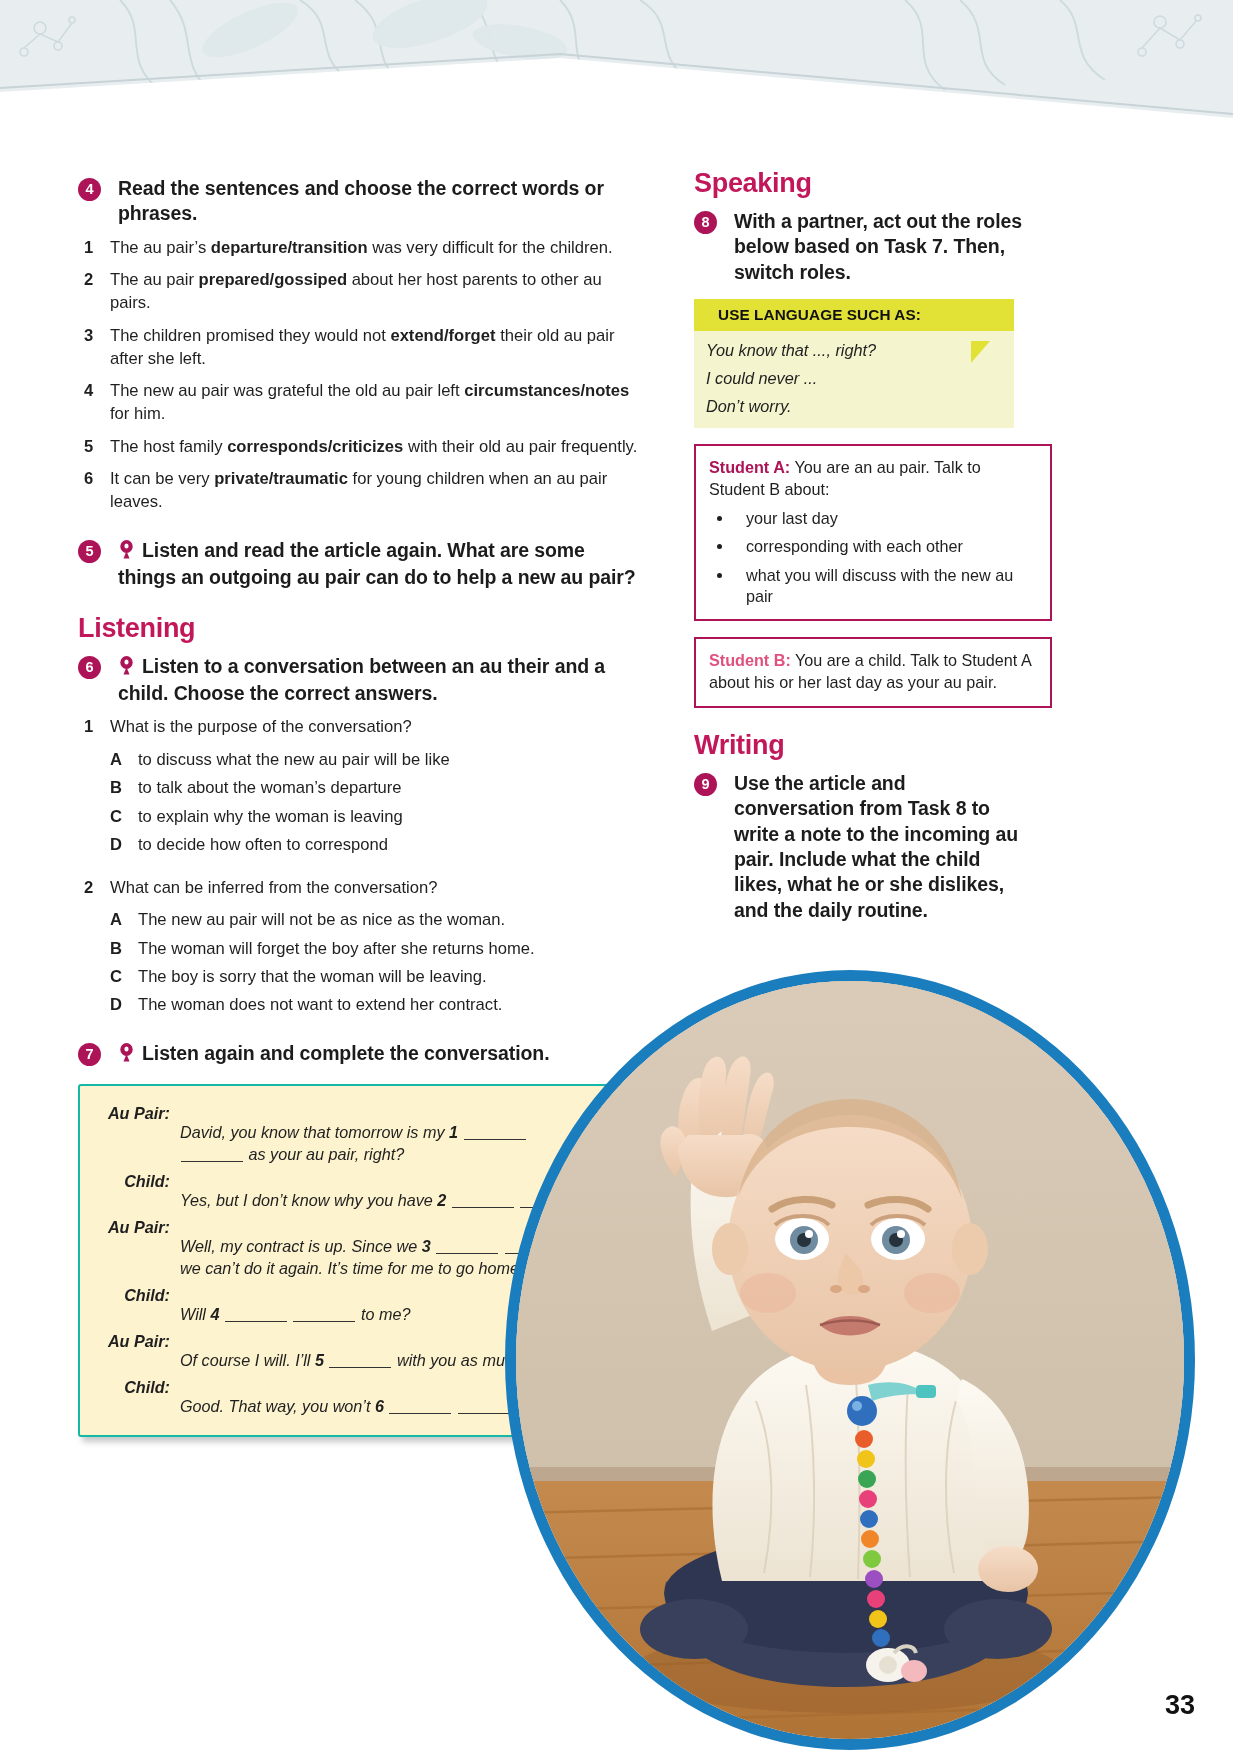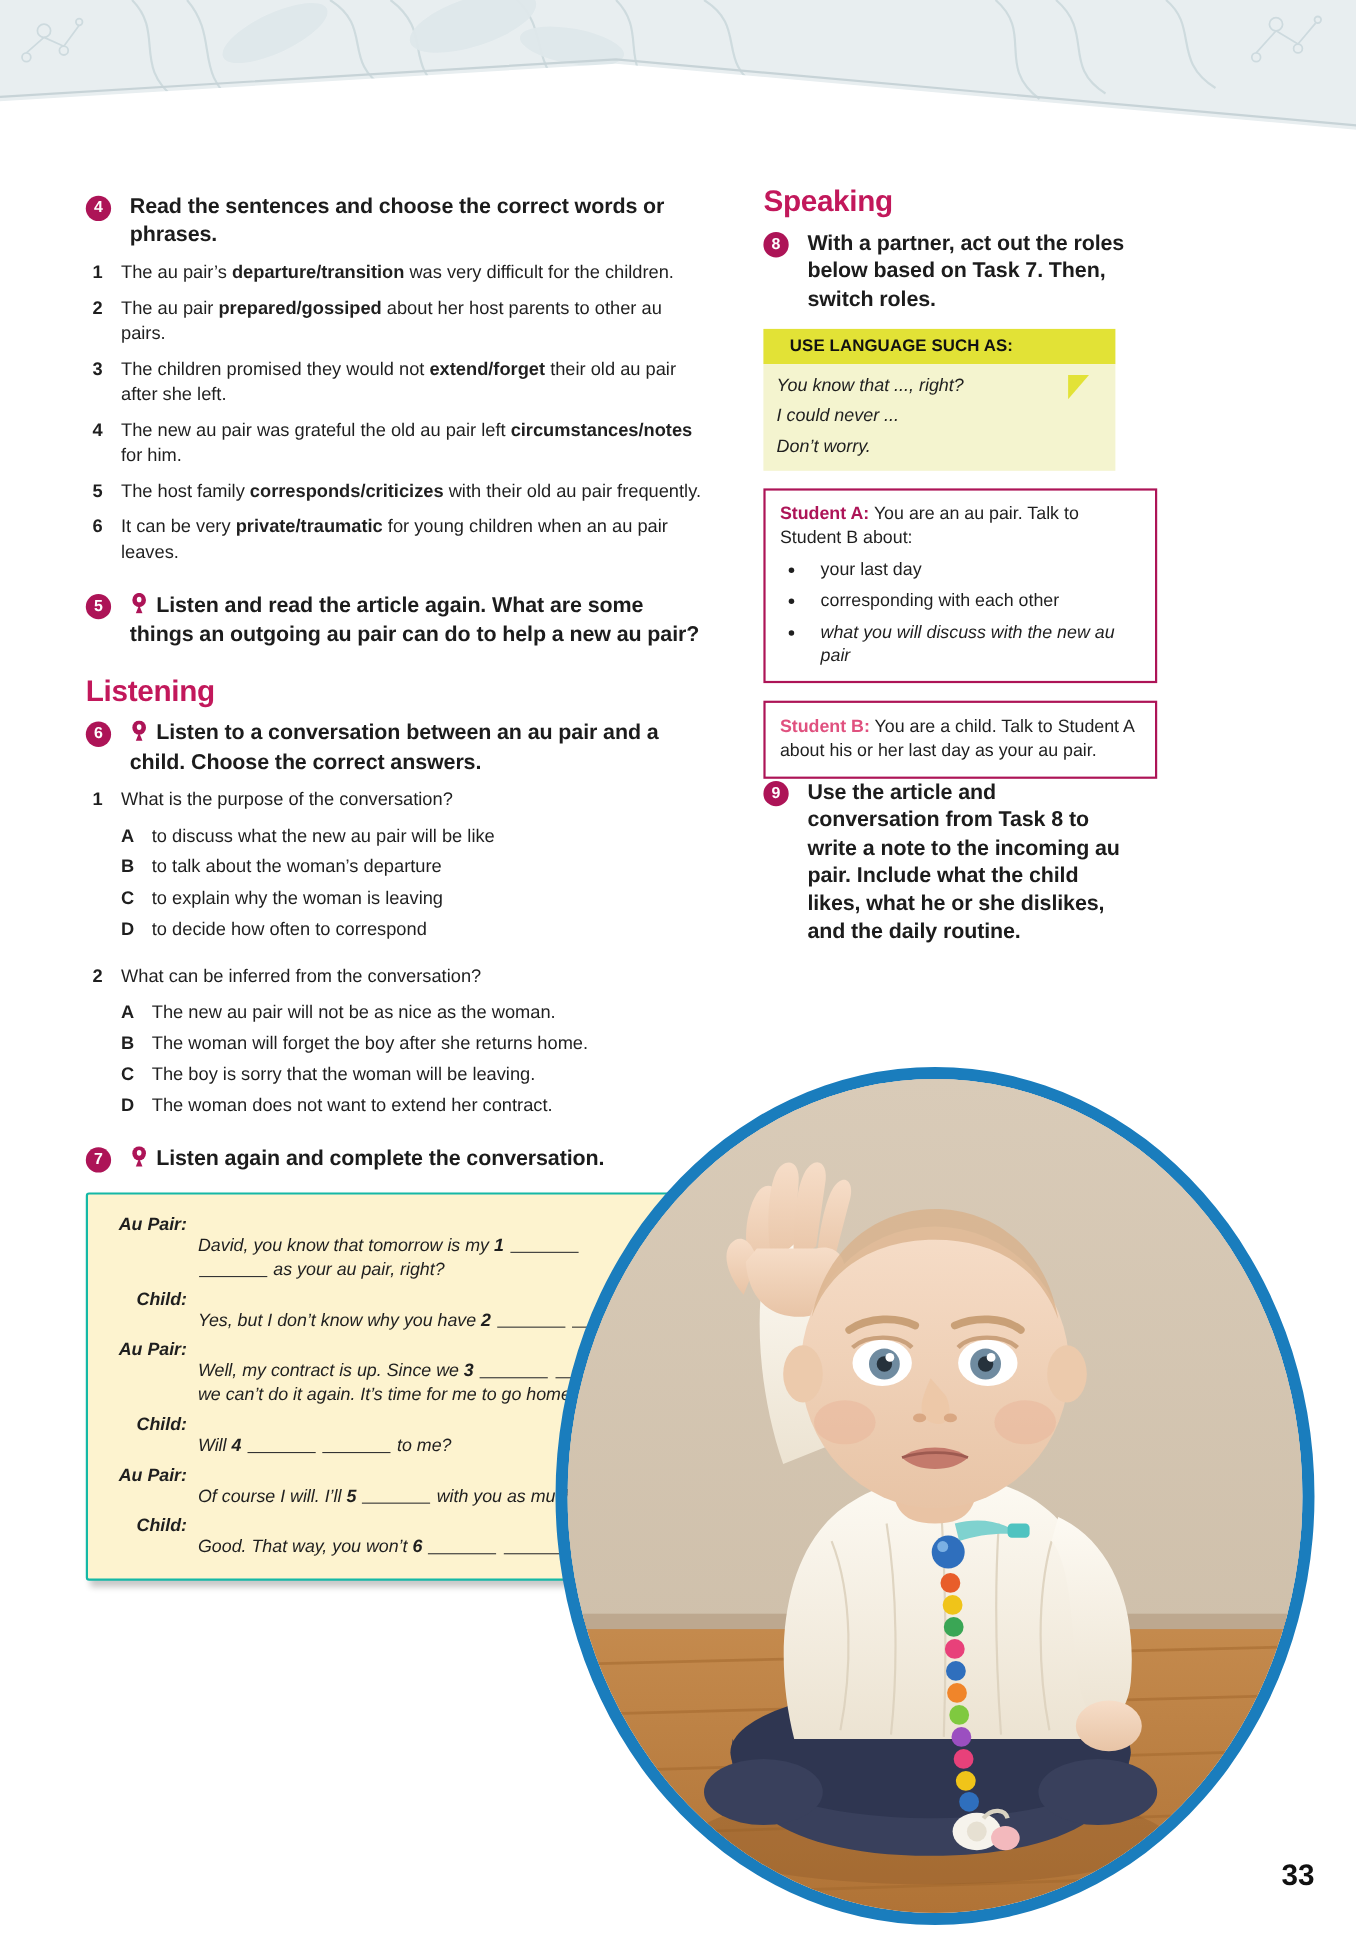--- a/index.html
+++ b/index.html
@@ -99,21 +99,21 @@
   
   .role-box {
     border: 2.2px solid #ad1457; padding: 11px 13px 12px 13px;
     margin-top: 16px; width: 358px;
     font-size: 16.2px; line-height: 1.35; color: #1f1f1f;
   }
   .role-label-a { color: #ad1457; font-weight: bold; }
   .role-label-b { color: #e0517f; font-weight: bold; }
   .bullets { margin-top: 7px; }
   .bullet { position: relative; padding-left: 37px; margin-bottom: 7px; line-height: 1.32; }
-  .bullet:last-child { margin-bottom: 0; font-style: italic; }
+  .bullet:last-child { margin-bottom: 0; }
   .bullet .dot {
     position: absolute; left: 8px; top: 8px;
     width: 5px; height: 5px; border-radius: 50%; background: #1f1f1f;
   }
 
   
   .photo-zone { position: absolute; left: 495px; top: 960px; width: 745px; height: 800px; overflow: hidden; }
   .photo-ring {
     position: absolute; left: 10px; top: 10px; width: 690px; height: 780px;
     border-radius: 50%; border: 11px solid #1a7dbd; background: transparent;
@@ -216,21 +216,21 @@
 
     <div class="task">
       <div class="task-num">6</div>
       <div class="task-head">
         <span class="audio-icon">
           <svg width="17" height="19" viewBox="0 0 17 19">
             <ellipse cx="8.5" cy="6.5" rx="6.2" ry="6.5" fill="#ad1457"></ellipse>
             <path d="M8.5 11 L11.5 18.5 L5.5 18.5 Z" fill="#ad1457"></path>
             <ellipse cx="8.5" cy="6" rx="2.1" ry="2.6" fill="#ffffff"></ellipse>
           </svg>
-        </span><span>Listen to a conversation between an au pair and a child. Choose the correct answers.</span>
+        </span><span>Listen to a conversation between an au their and a child. Choose the correct answers.</span>
       </div>
     </div>
 
     <div class="items">
       <div class="item">
         <span class="n">1</span><span>What is the purpose of the conversation?</span>
       </div>
       <div class="choices">
         <div class="choice"><span class="letter">A</span><span>to discuss what the new au pair will be like</span></div>
         <div class="choice"><span class="letter">B</span><span>to talk about the woman’s departure</span></div>
@@ -325,20 +325,21 @@
         <div class="bullet"><span class="dot"></span><span>your last day</span></div>
         <div class="bullet"><span class="dot"></span><span>corresponding with each other</span></div>
         <div class="bullet"><span class="dot"></span><span>what you will discuss with the new au pair</span></div>
       </div>
     </div>
 
     <div class="role-box">
       <span class="role-label-b">Student B:</span><span> You are a child. Talk to Student A about his or her last day as your au pair.</span>
     </div>
 
+    <div class="section-title">Writing</div>
 
     <div class="task">
       <div class="task-num">9</div>
       <div class="task-head">Use the article and conversation from Task 8 to write a note to the incoming au pair. Include what the child likes, what he or she dislikes, and the daily routine.</div>
     </div>
 
   </div>
 
   <div class="photo-zone">
     <div class="photo-ring"></div>

